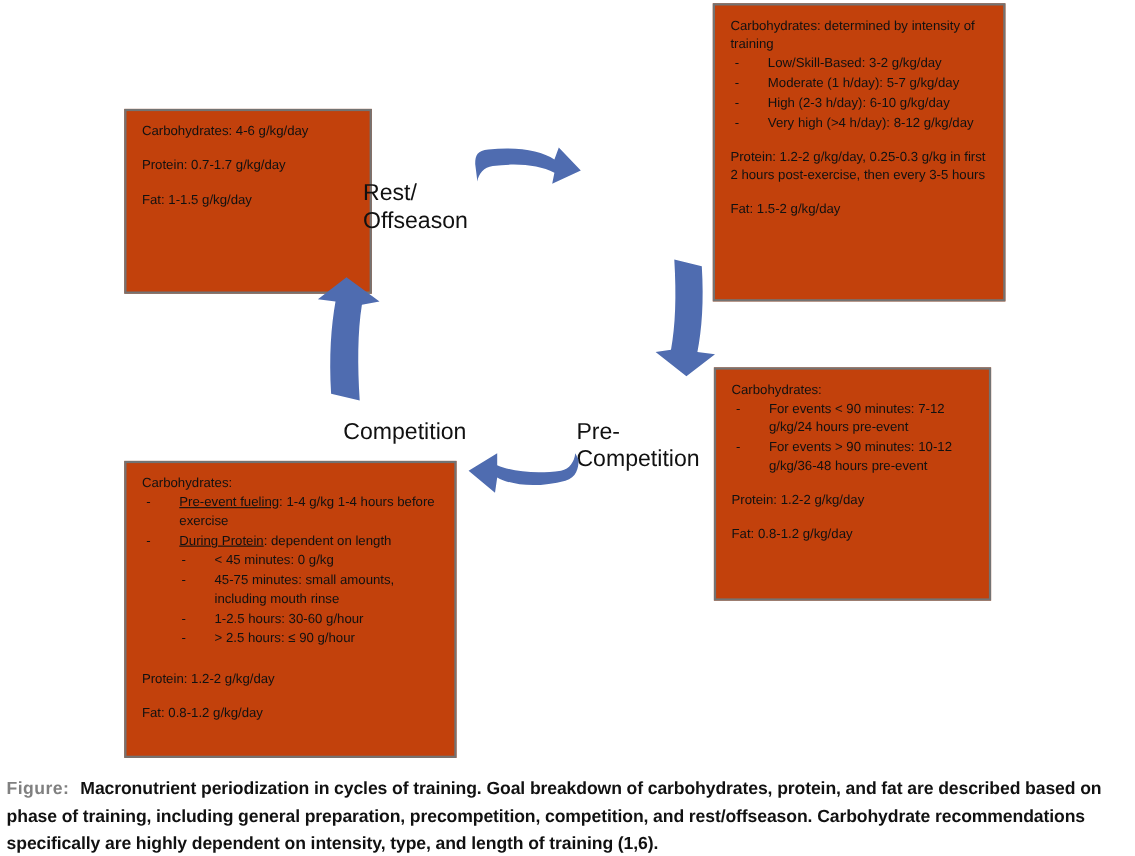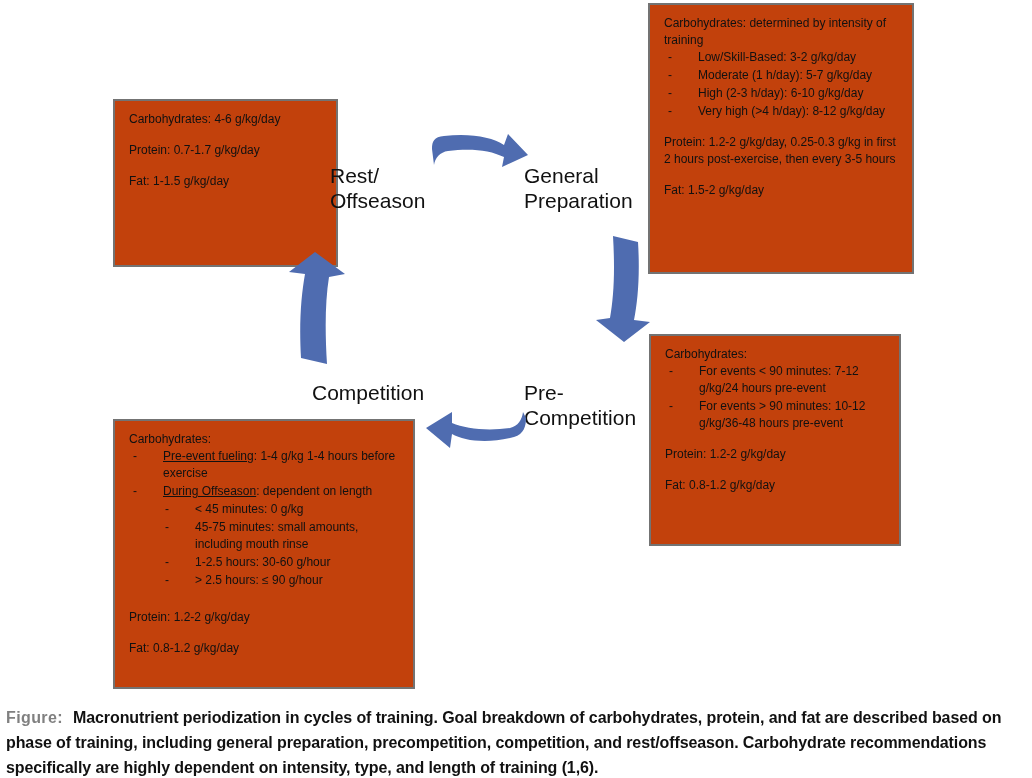--- a/index.html
+++ b/index.html
@@ -121,37 +121,35 @@
 
   <div class="box" id="box-competition">
     <div style="margin-bottom:0;">Carbohydrates:</div>
     <ul class="lst">
       <li>
         <span class="dash">-</span>
         <span class="u">Pre-event fueling</span><span>: 1-4 g/kg 1-4 hours before exercise</span>
       </li>
       <li>
         <span class="dash">-</span>
-        <span class="u">During Offseason</span><span>: dependent on length</span>
+        <span class="u">During Protein</span><span>: dependent on length</span>
         <ul class="lst2">
           <li><span class="dash">-</span><span>&lt; 45 minutes: 0 g/kg</span></li>
           <li><span class="dash">-</span><span>45-75 minutes: small amounts, including mouth rinse</span></li>
           <li><span class="dash">-</span><span>1-2.5 hours: 30-60 g/hour</span></li>
           <li><span class="dash">-</span><span>&gt; 2.5 hours: ≤ 90 g/hour</span></li>
         </ul>
       </li>
     </ul>
     <p style="margin-top:20px;">Protein: 1.2-2 g/kg/day</p>
     <p>Fat: 0.8-1.2 g/kg/day</p>
   </div>
 
   <div class="cycle-label" id="label-rest">Rest/
 Offseason</div>
-  <div class="cycle-label" id="label-general">General
-Preparation</div>
   <div class="cycle-label" id="label-precomp">Pre-
 Competition</div>
   <div class="cycle-label" id="label-competition">Competition</div>
 
   <svg class="arrow" id="arrow-top" viewBox="0 0 100 52">
     <path d="M2,18 C2,10 4,6 14,5 C40,2 62,6 74,14 L78,3 L98,24 L72,36 L74,26 C60,19 40,17 18,20 C10,21 5,27 4,34 Z" fill="#4F6CB0"></path>
   </svg>
 
   <svg class="arrow" id="arrow-right" viewBox="0 0 68 110">
     <path d="M25,2 L50,8 C52,40 50,66 46,86 L62,88 L36,108 L8,86 L22,84 C26,62 27,36 25,2 Z" fill="#4F6CB0"></path>

